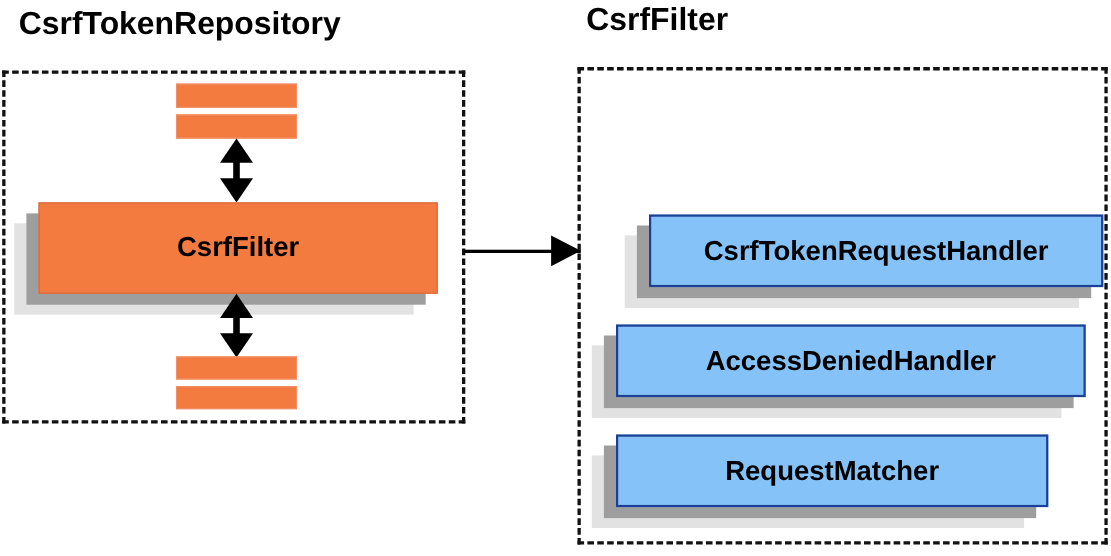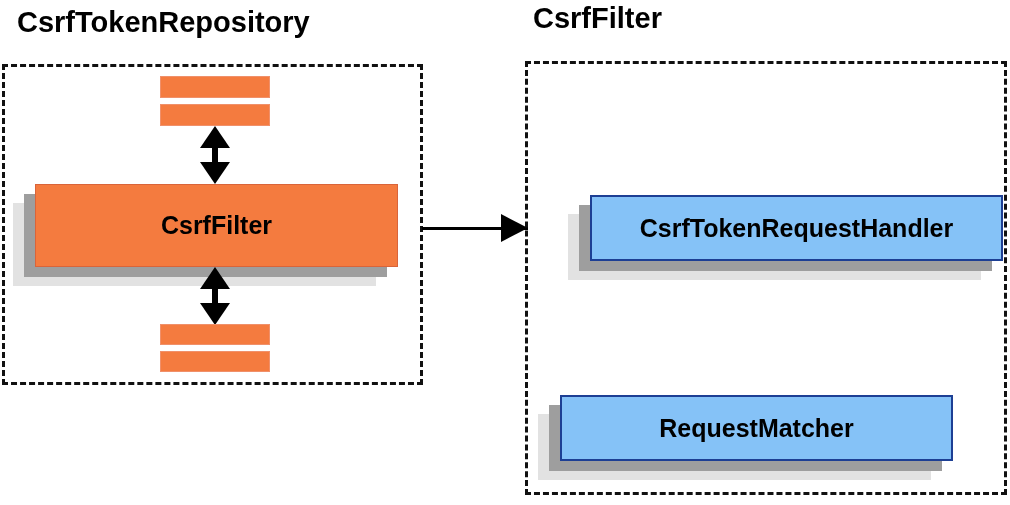--- a/index.html
+++ b/index.html
@@ -193,20 +193,25 @@
 
   <div class="dashed-group" id="group-right"></div>
 
 
   <div class="stack blue" style="left:560px; top:195px; width:413px; height:66px;margin-left:30px;">
     <div class="shadow-light"></div>
     <div class="shadow-dark"></div>
     <div class="face">CsrfTokenRequestHandler</div>
   </div>
 
+  <div class="stack blue" style="left:560px; top:295px; width:427px; height:66px;">
+    <div class="shadow-light"></div>
+    <div class="shadow-dark"></div>
+    <div class="face">AccessDeniedHandler</div>
+  </div>
 
   <div class="stack blue" style="left:560px; top:395px; width:393px; height:66px;">
     <div class="shadow-light"></div>
     <div class="shadow-dark"></div>
     <div class="face">RequestMatcher</div>
   </div>
 
 </div>
 
 </body></html>

